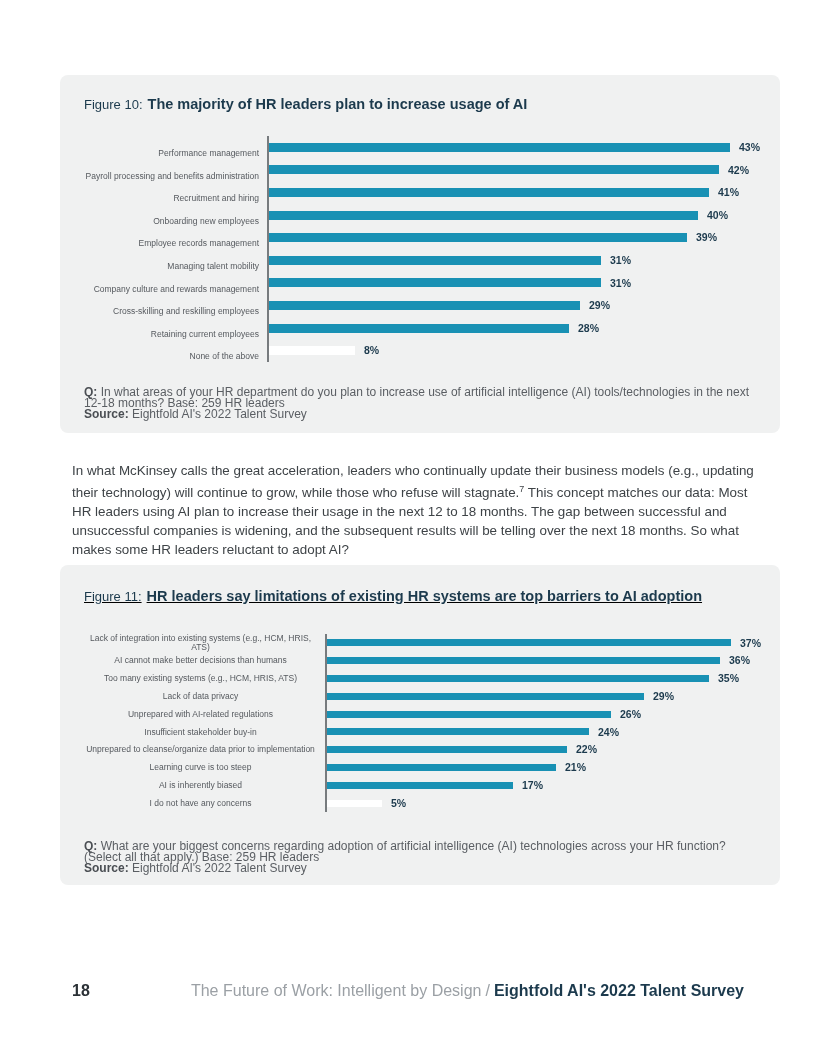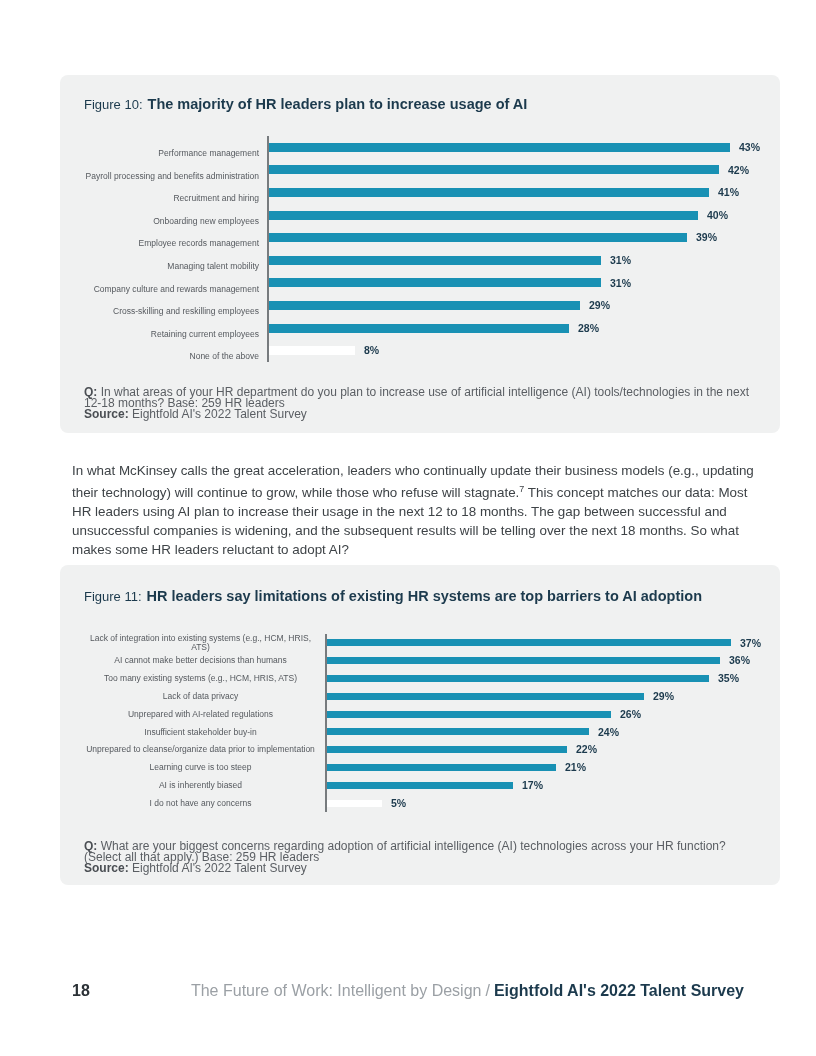--- a/index.html
+++ b/index.html
@@ -6,21 +6,21 @@
   html,body { width:816px; height:1056px; background:#FFFFFF;
     font-family:"Liberation Sans", sans-serif; }
   .page { position:relative; width:816px; height:1056px; background:#FFFFFF; overflow:hidden; }
 
   .card { position:absolute; left:60px; width:720px; background:#F0F1F1; border-radius:8px; }
   .card-fig10 { top:75px; height:358px; }
   .card-fig11 { top:565px; height:320px; }
 
   .fig-heading { position:absolute; left:24px; white-space:nowrap; }
   .card-fig10 .fig-heading { top:20px; }
-  .card-fig11 .fig-heading { top:22px; }
+  .card-fig11 .fig-heading { top:22px;text-decoration:underline; }
   .fig-label { font-size:13px; color:#1C3A4D; }
   .fig-title { font-size:14.5px; font-weight:bold; color:#1C3A4D; margin-left:5px; }
 
   .chart { position:absolute; left:24px; width:672px; }
   .card-fig10 .chart { top:61px; }
   .card-fig11 .chart { top:69px; }
 
   .chart-row { display:flex; align-items:center; }
   .card-fig10 .chart-row { height:22.6px; }
   .card-fig11 .chart-row { height:17.8px; }

